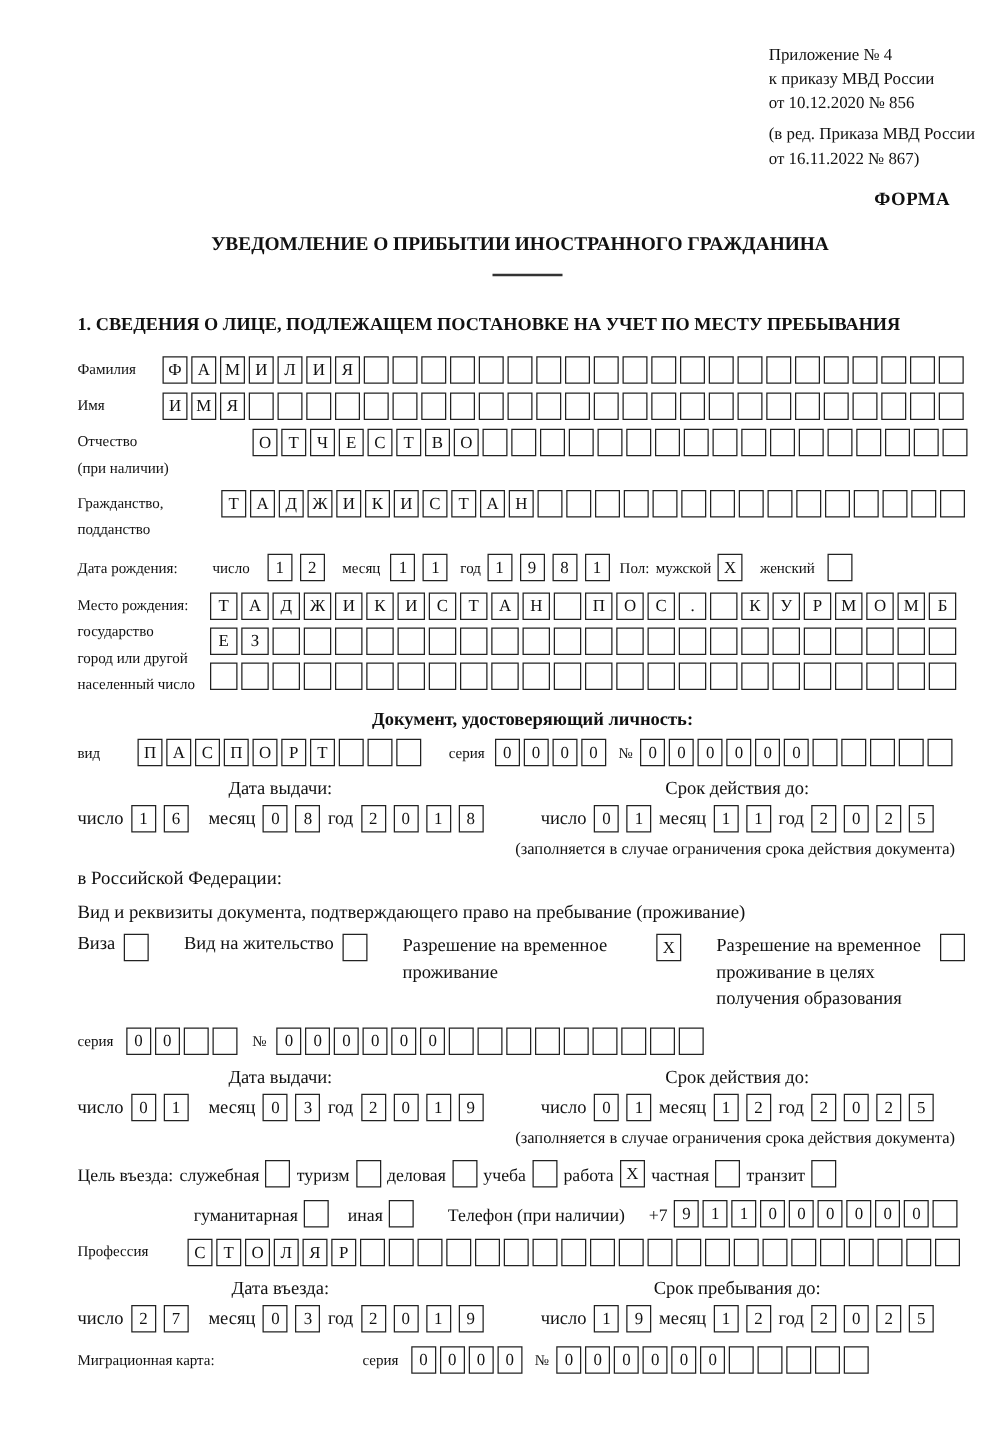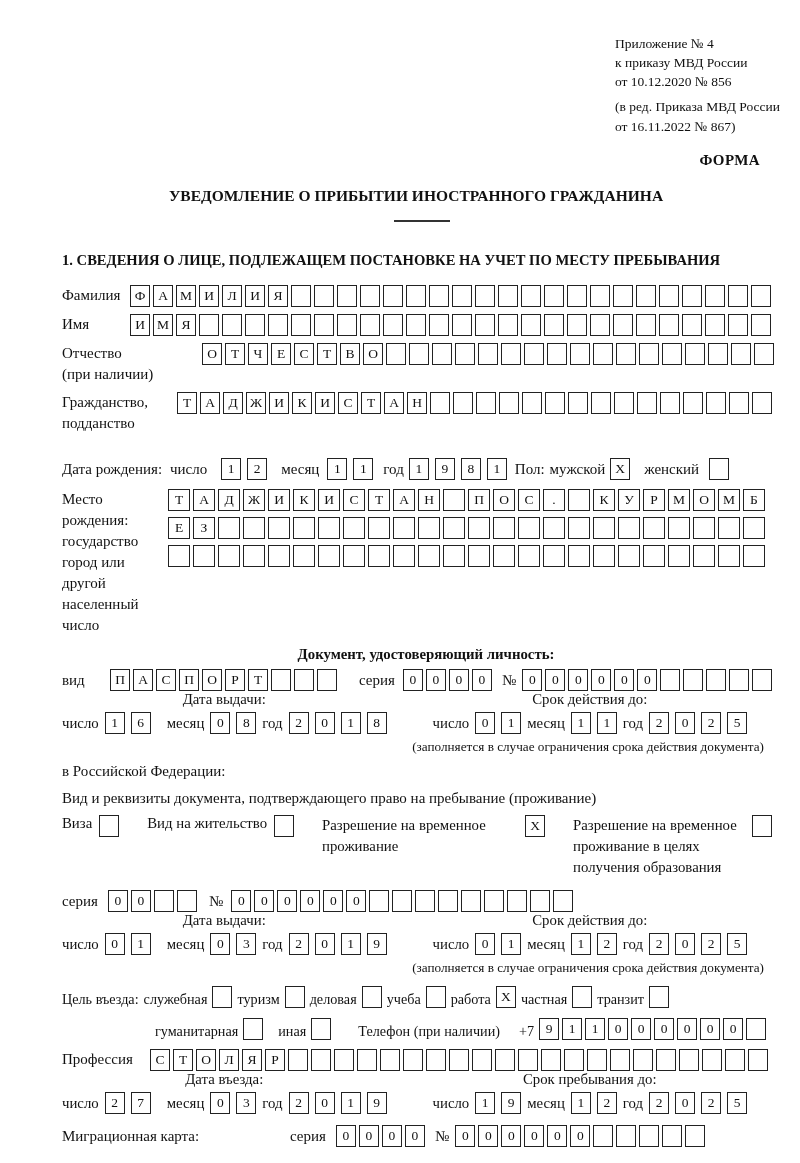--- a/index.html
+++ b/index.html
@@ -12,31 +12,31 @@
   .appendix .gap-top { margin-top:6px; }
   .forma { text-align:right; padding-right:30px; font-weight:bold; font-size:15px;
            margin-top:16px; letter-spacing:.4px; }
   .title { text-align:center; font-weight:bold; font-size:15.5px; margin-top:16px;
            line-height:1.4; margin-left:-20px; }
   .uline { display:inline-block; width:56px; border-bottom:2px solid #333;
            margin-left:12px; height:12px; }
   .sec { font-weight:bold; font-size:14.6px; margin-top:24px; }
 
   .frow { display:flex; align-items:flex-start; margin-top:7px; }
-  .lbl { font-size:15px; line-height:21px; flex-shrink:0; }
+  .lbl { font-size:12px; line-height:21px; flex-shrink:0; }
   .cells { display:inline-flex; gap:3px; flex-wrap:nowrap; }
   .cell { box-sizing:border-box; width:20px; height:22px; border:1.4px solid #222;
           text-align:center; font-size:13.5px; line-height:19px; flex-shrink:0;
           background:#fff; }
   .wide .cell { width:22px; }
   .sp { gap:6px; }
   .stack > .cells { display:flex; margin-bottom:6px; }
 
   .center-b { text-align:center; font-weight:bold; font-size:14.8px; margin-top:10px; }
-  .daterow { display:flex; }
+  .daterow { display:flex; margin-top:10px; }
   .dg-head { text-align:center; font-size:14.8px; margin-bottom:4px; }
   .dg-line { display:flex; align-items:center; gap:6px; font-size:14.8px; }
   .note { text-align:right; padding-right:26px; font-size:13.2px; margin-top:5px; }
 
   .plain { font-size:15px; margin-top:8px; }
   .cbrow { display:flex; align-items:flex-start; margin-top:8px; gap:28px; }
   .cbitem { display:inline-flex; align-items:flex-start; gap:7px; font-size:14.8px; }
   .wrapc { display:inline-block; line-height:21px; }
 
   .purp { display:flex; align-items:flex-end; gap:5px; font-size:14.2px; margin-top:10px;
@@ -194,21 +194,21 @@
         <span class="cell"></span>
         <span class="cell"></span>
         <span class="cell"></span>
         <span class="cell"></span>
         <span class="cell"></span>
         <span class="cell"></span>
         <span class="cell"></span>
       </div>
   </div>
 
-  <div class="frow" style="align-items:center; margin-top:24px">
+  <div class="frow" style="align-items:center; margin-top:9px">
     <span class="lbl" style="width:108px">Дата рождения:</span>
     <span class="lbl" style="margin-right:14px">число</span>
     <span class="cells sp">
         <span class="cell">1</span>
         <span class="cell">2</span>
       </span>
     <span class="lbl" style="margin:0 8px 0 14px">месяц</span>
     <span class="cells sp">
         <span class="cell">1</span>
         <span class="cell">1</span>

